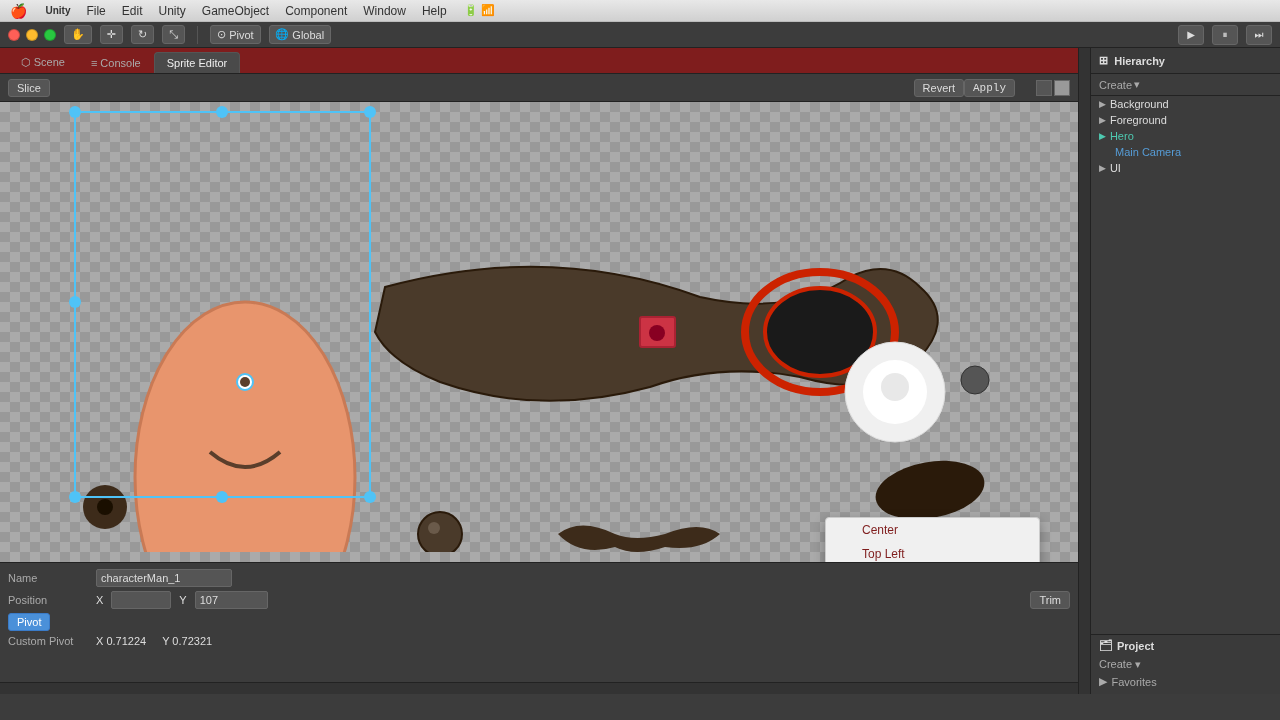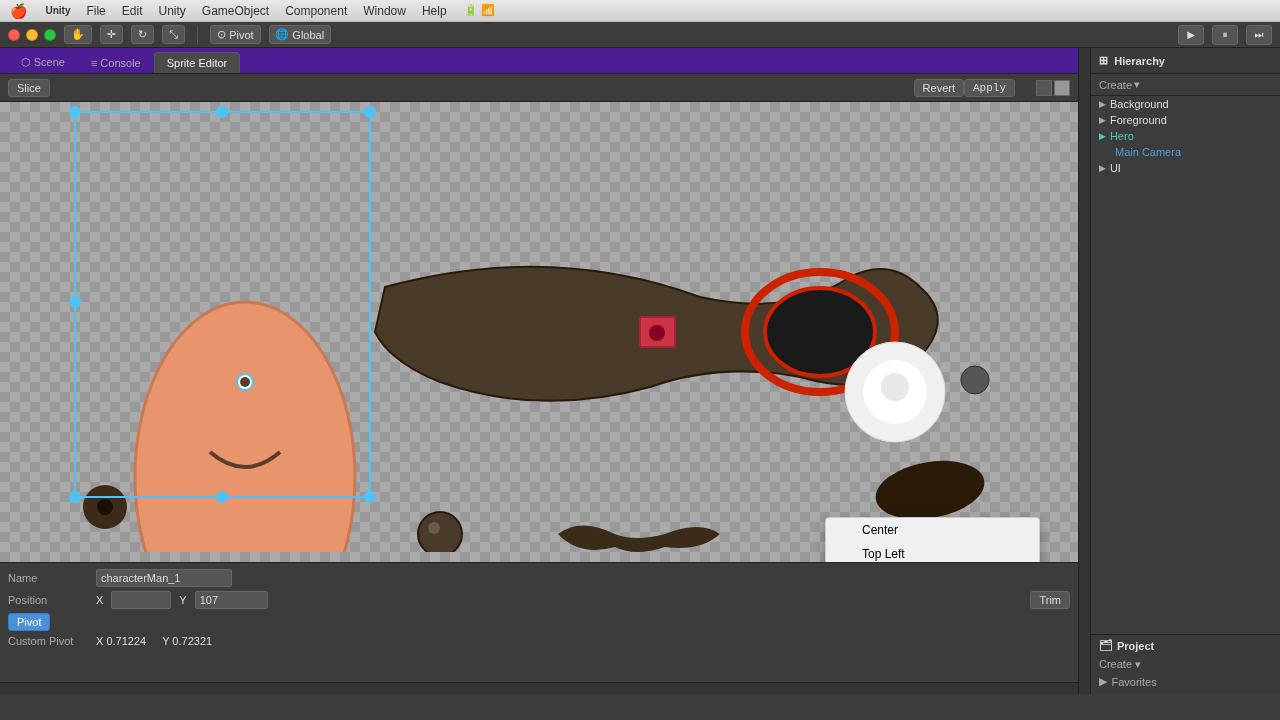--- a/index.html
+++ b/index.html
@@ -36,21 +36,21 @@
       padding: 2px 6px; border-radius: 3px; font-size: 11px;
       cursor: pointer; display: flex; align-items: center; gap: 3px;
     }
     .toolbar-divider { width: 1px; height: 18px; background: #555; margin: 0 4px; }
     .toolbar-spacer { flex: 1; }
     .play-btn { background: #555; border: 1px solid #666; color: #ddd; width: 26px; height: 20px; border-radius: 3px; cursor: pointer; display: flex; align-items: center; justify-content: center; font-size: 10px; }
 
     
     .tab-bar {
       height: 26px;
-      background: #4c1d95;
+      background: #7f1d1d;
       display: flex;
       align-items: flex-end;
       padding: 0 8px;
       border-bottom: 1px solid #222;
     }
     .tab {
       padding: 4px 12px;
       font-size: 11px;
       color: #aaa;
       cursor: pointer;
@@ -213,21 +213,21 @@
       background: #f0f0f0;
       border: 1px solid #ccc;
       border-radius: 4px;
       box-shadow: 0 4px 12px rgba(0,0,0,0.3);
       z-index: 1000;
       overflow: hidden;
     }
     .dropdown-item {
       padding: 5px 16px;
       font-size: 12px;
-      color: #000000;
+      color: #7f1d1d;
       cursor: pointer;
       display: flex;
       align-items: flex-start;
       gap: 8px;
     }
     .dropdown-item .check-mark {
       width: 12px; font-size: 11px;
     }
 
     

